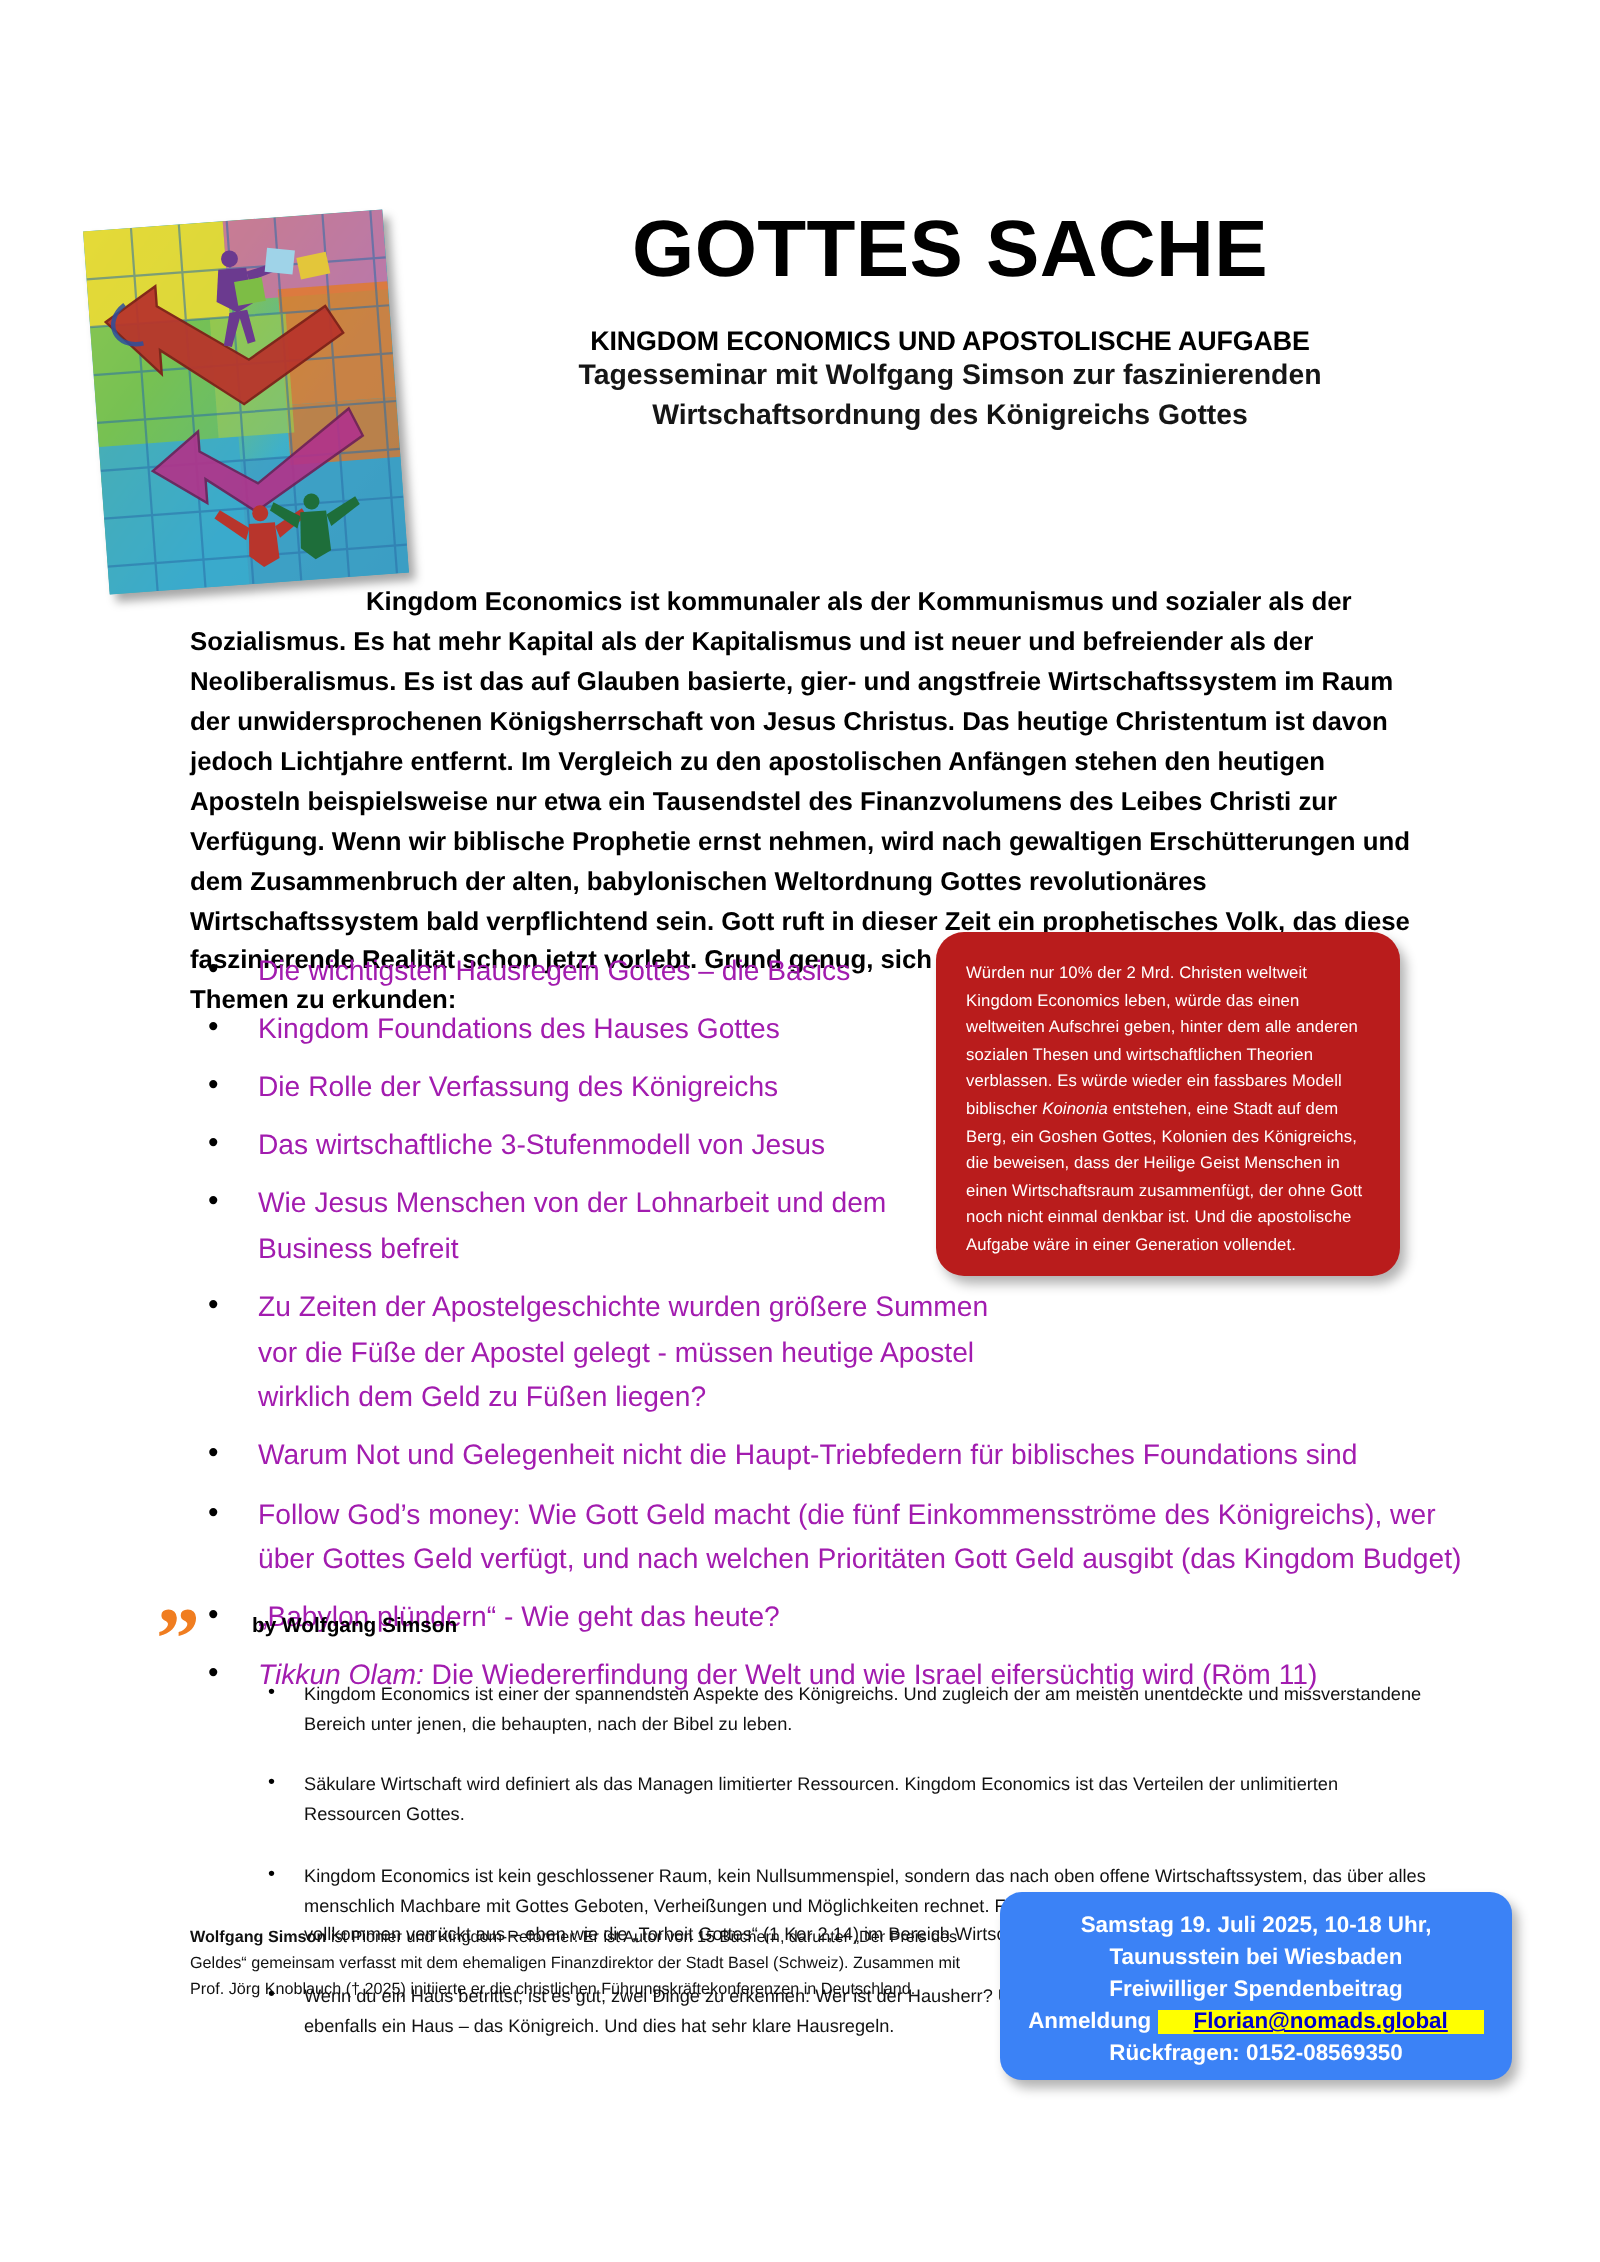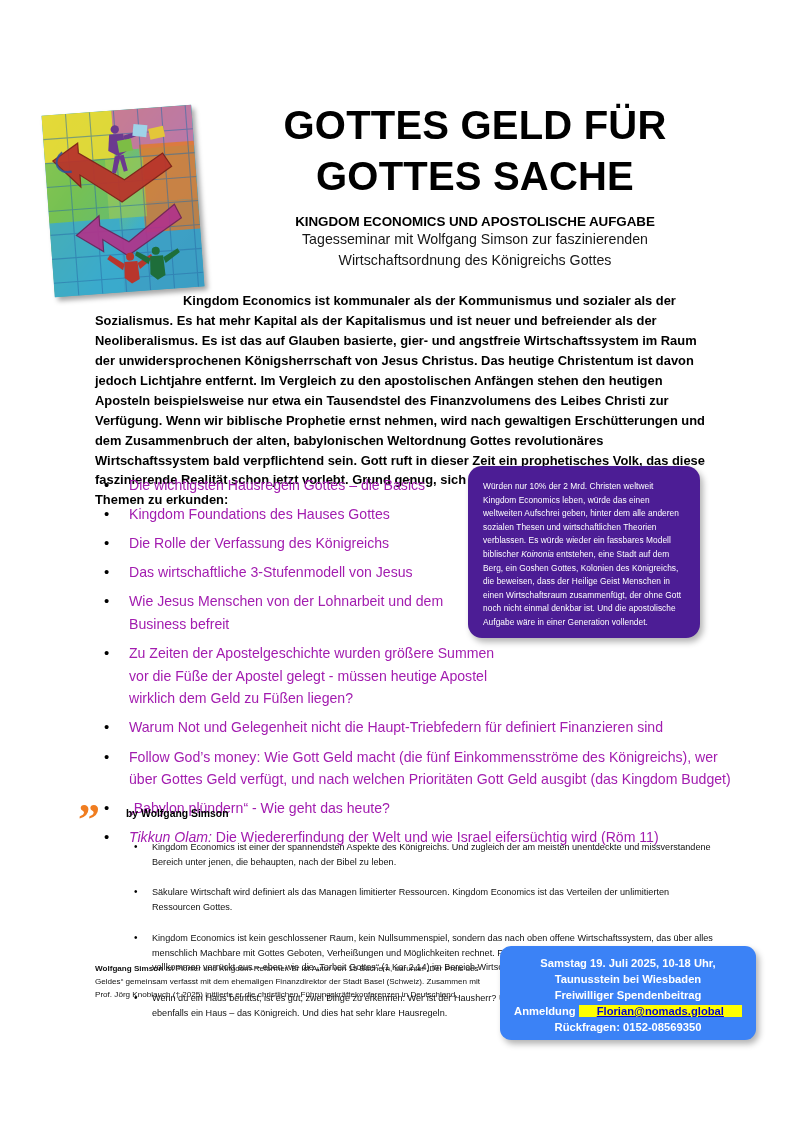--- a/index.html
+++ b/index.html
@@ -61,21 +61,21 @@
     white-space: nowrap;
   }
   .subtitle-caps {
     margin-top: 12px;
     font-size: 13.4px;
     font-weight: 700;
     letter-spacing: -0.05px;
   }
   .subtitle-line {
     font-size: 14.2px;
-    font-weight: 400;
+    font-weight: 700;
     line-height: 1.42;
     color: #161616;
   }
 
   
   .intro {
     position: absolute;
     left: 95px;
     top: 291px;
     width: 613px;
@@ -118,21 +118,21 @@
   .main-list li.narrow { width: 372px; }
   .italic { font-style: italic; }
 
   
   .callout {
     position: absolute;
     left: 468px;
     top: 466px;
     width: 232px;
     height: 172px;
-    background: #4c1d95;
+    background: #b91c1c;
     border-radius: 14px;
     box-shadow: 3px 4px 6px rgba(0,0,0,0.30);
     box-sizing: border-box;
     padding: 14px 15px 10px 15px;
   }
   .callout p {
     margin: 0;
     color: #ffffff;
     font-size: 8.35px;
     line-height: 1.63;
@@ -290,37 +290,36 @@
           <circle cx="104" cy="143" r="4"></circle>
           <path d="M98 148 L111 148 L112 168 L104 172 L97 166 Z"></path>
           <path d="M98 150 L85 142 L83 146 L96 156 Z"></path>
           <path d="M111 150 L126 142 L128 146 L113 156 Z"></path>
         </g>
       </svg>
     </div>
   </div>
 
   <div class="title-block">
-    <div class="title-line">GOTTES GELD FÜR</div>
     <div class="title-line">GOTTES SACHE</div>
     <div class="subtitle-caps">KINGDOM ECONOMICS UND APOSTOLISCHE AUFGABE</div>
     <div class="subtitle-line">Tagesseminar mit Wolfgang Simson zur faszinierenden</div>
     <div class="subtitle-line">Wirtschaftsordnung des Königreichs Gottes</div>
   </div>
 
   <div class="intro"><span class="indent"></span><span>Kingdom Economics ist kommunaler als der Kommunismus und sozialer als der Sozialismus. Es hat mehr Kapital als der Kapitalismus und ist neuer und befreiender als der Neoliberalismus. Es ist das auf Glauben basierte, gier- und angstfreie Wirtschaftssystem im Raum der unwidersprochenen Königsherrschaft von Jesus Christus. Das heutige Christentum ist davon jedoch Lichtjahre entfernt. Im Vergleich zu den apostolischen Anfängen stehen den heutigen Aposteln beispielsweise nur etwa ein Tausendstel des Finanzvolumens des Leibes Christi zur Verfügung. Wenn wir biblische Prophetie ernst nehmen, wird nach gewaltigen Erschütterungen und dem Zusammenbruch der alten, babylonischen Weltordnung Gottes revolutionäres Wirtschaftssystem bald verpflichtend sein. Gott ruft in dieser Zeit ein prophetisches Volk, das diese faszinierende Realität schon jetzt vorlebt. Grund genug, sich einen Tag Zeit zu nehmen und diese Themen zu erkunden:</span></div>
 
   <ul class="main-list">
     <li class="narrow"><span>Die wichtigsten Hausregeln Gottes – die Basics</span></li>
     <li class="narrow"><span>Kingdom Foundations des Hauses Gottes</span></li>
     <li class="narrow"><span>Die Rolle der Verfassung des Königreichs</span></li>
     <li class="narrow"><span>Das wirtschaftliche 3-Stufenmodell von Jesus</span></li>
     <li class="narrow"><span>Wie Jesus Menschen von der Lohnarbeit und dem Business befreit</span></li>
     <li class="narrow"><span>Zu Zeiten der Apostelgeschichte wurden größere Summen vor die Füße der Apostel gelegt - müssen heutige Apostel wirklich dem Geld zu Füßen liegen?</span></li>
-    <li class="wide"><span>Warum Not und Gelegenheit nicht die Haupt-Triebfedern für definiert Finanzieren sind</span></li>
+    <li class="wide"><span>Warum Not und Gelegenheit nicht die Haupt-Triebfedern für biblisches Foundations sind</span></li>
     <li class="wide"><span>Follow God’s money: Wie Gott Geld macht (die fünf Einkommensströme des Königreichs), wer über Gottes Geld verfügt, und nach welchen Prioritäten Gott Geld ausgibt (das Kingdom Budget)</span></li>
     <li class="wide"><span>„Babylon plündern“ - Wie geht das heute?</span></li>
     <li class="wide"><span class="italic">Tikkun Olam:</span><span id="topic10rest"> Die Wiedererfindung der Welt und wie Israel eifersüchtig wird (Röm 11)</span></li>
   </ul>
 
   <div class="callout">
     <p id="calloutText">Würden nur 10% der 2 Mrd. Christen weltweit Kingdom Economics leben, würde das einen weltweiten Aufschrei geben, hinter dem alle anderen sozialen Thesen und wirtschaftlichen Theorien verblassen. Es würde wieder ein fassbares Modell biblischer <em>Koinonia</em> entstehen, eine Stadt auf dem Berg, ein Goshen Gottes, Kolonien des Königreichs, die beweisen, dass der Heilige Geist Menschen in einen Wirtschaftsraum zusammenfügt, der ohne Gott noch nicht einmal denkbar ist. Und die apostolische Aufgabe wäre in einer Generation vollendet.</p>
   </div>
 
   <div class="quote-mark">”</div>

